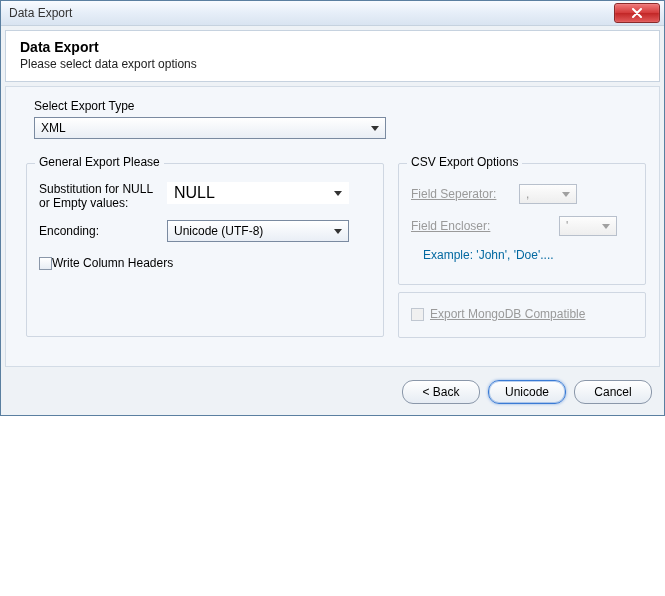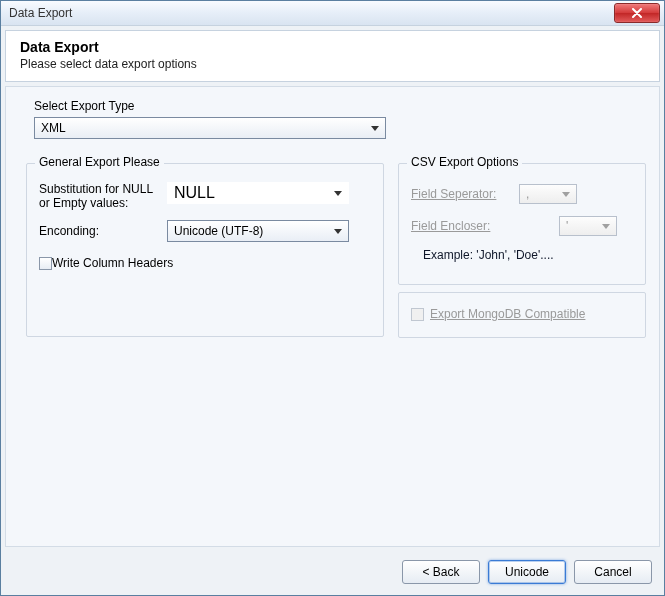--- a/index.html
+++ b/index.html
@@ -5,21 +5,21 @@
   html, body {
     margin: 0;
     padding: 0;
     font-family: "Segoe UI", Tahoma, Arial, sans-serif;
     font-size: 12px;
     color: #000;
     background: #fff;
   }
   .window {
     width: 665px;
-    height: 596px;
+    height: 416px;
     box-sizing: border-box;
     border: 1px solid #5a7fa0;
     background: #eef2f6;
     position: relative;
     display: flex;
     flex-direction: column;
   }
   .titlebar {
     height: 24px;
     padding: 0 4px 0 8px;
@@ -265,21 +265,21 @@
   .csv-dd {
     width: 58px;
     height: 20px;
   }
   .disabled-text { color: #9a9a9a; text-decoration: underline; }
 
   .csv-example {
     position: absolute;
     left: 24px;
     top: 84px;
-    color: #0f172a;
+    color: #0369a1;
     font-size: 12px;
   }
 
   
   .json-row {
     position: absolute;
     left: 12px;
     top: 14px;
     display: flex;
     align-items: center;
@@ -294,21 +294,21 @@
     align-items: center;
     justify-content: flex-end;
     gap: 8px;
     padding-right: 8px;
   }
   .btn {
     min-width: 78px;
     height: 24px;
     box-sizing: border-box;
     border: 1px solid #8a97a9;
-    border-radius: 3px;
+    border-radius: 11px;
     background: linear-gradient(to bottom, #ffffff 0%, #e6ecf3 100%);
     font-size: 12px;
     color: #000;
     cursor: pointer;
     padding: 0 4px;
   }
   .btn.primary {
     border-color: #3a7bd5;
     box-shadow: 0 0 0 1px rgba(58,123,213,.35) inset, 0 0 3px rgba(58,123,213,.6);
   }

